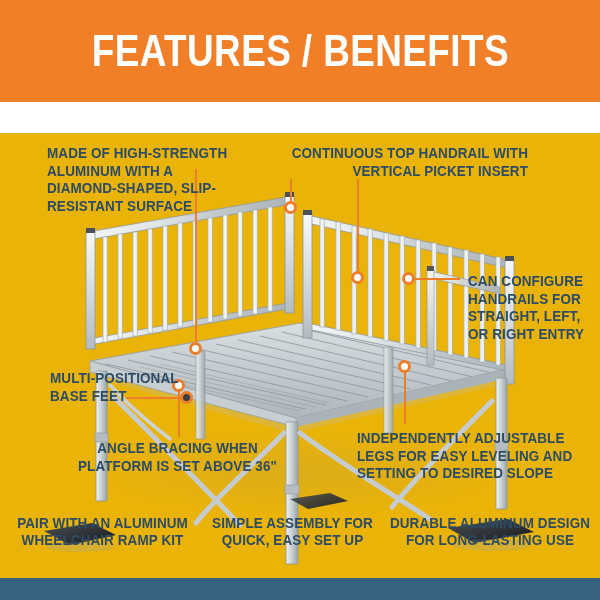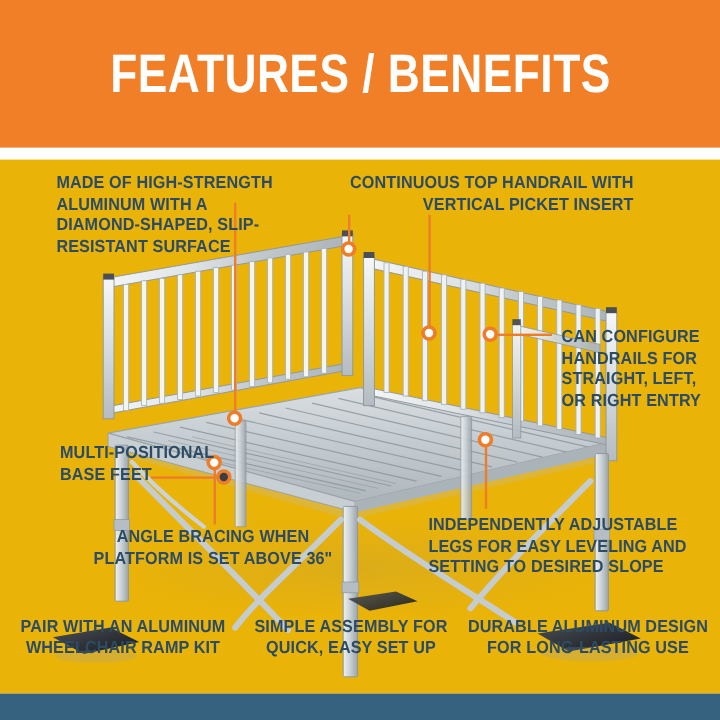--- a/index.html
+++ b/index.html
@@ -6,21 +6,21 @@
   html,body { width:600px; height:600px; }
   body {
     font-family:"Liberation Sans", sans-serif;
     background:#ffffff;
     position:relative;
     overflow:hidden;
   }
 
   
   .header {
-    position:absolute; left:0; top:0; width:600px; height:123px;
+    position:absolute; left:0; top:0; width:600px; height:102px;
     background:#F07F27;
     display:flex; align-items:center; justify-content:center;
   }
   .header-title {
     color:#ffffff;
     font-size:45px;
     font-weight:700;
     letter-spacing:0.5px;
     transform:scaleX(0.82);
     transform-origin:center;

